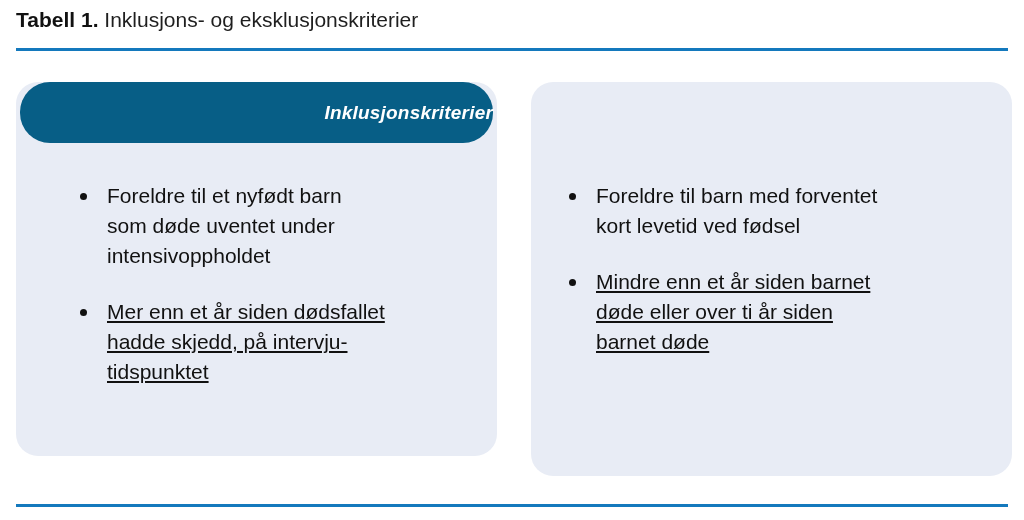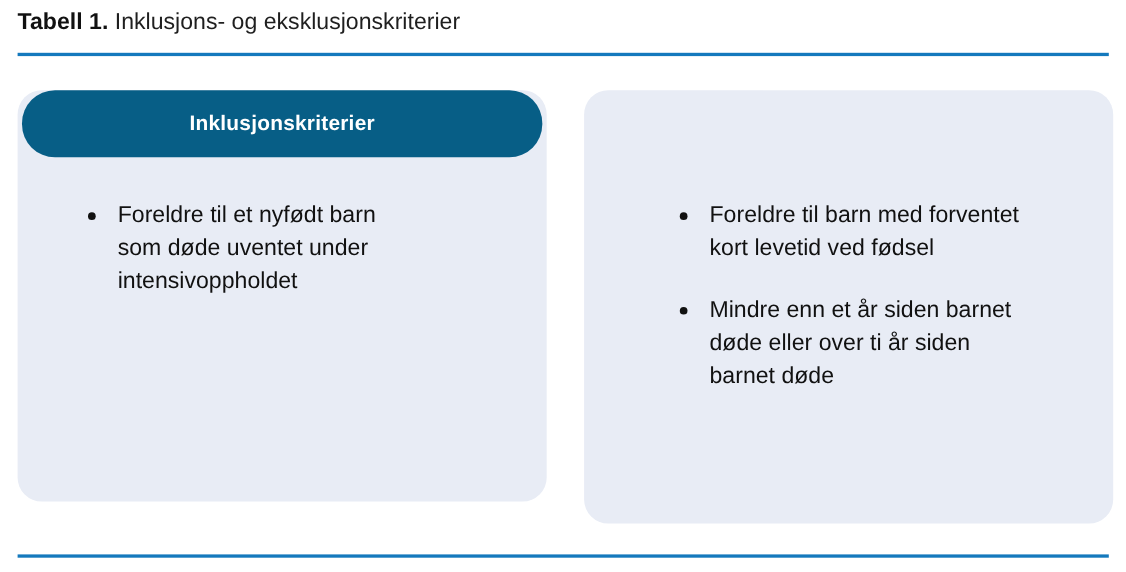--- a/index.html
+++ b/index.html
@@ -77,56 +77,57 @@
   .card-header {
     position: absolute;
     left: 4px;
     top: 0;
     width: 473px;
     height: 61px;
     background: #075e86;
     border-radius: 30px;
     display: flex;
     align-items: center;
-    justify-content: center;
+    justify-content: flex-end;
     box-sizing: border-box;
+    font-style: italic;
   }
   .card-header-title {
     color: #ffffff;
     font-size: 19px;
     font-weight: bold;
     letter-spacing: 0.2px;
     line-height: 24px;
   }
 
   .card-body {
     position: absolute;
     left: 0;
     top: 61px;
     right: 0;
     padding: 26px 26px 20px 48px;
     box-sizing: border-box;
   }
-  .card-right .card-body { padding-left: 71px; }
+  .card-right .card-body { padding-left: 22px; }
 
   ul.criteria-list {
     list-style: none;
     margin: 12px;
     padding: 0;
   }
   ul.criteria-list > li {
     position: relative;
     padding-left: 31px;
     margin-bottom: 26px;
     font-size: 21px;
     line-height: 30px;
     color: #111111;
     white-space: pre-line;
   }
-  ul.criteria-list > li:last-child { margin-bottom: 0; }
+  ul.criteria-list > li:last-child { margin-bottom: 0; text-decoration: underline; }
   ul.criteria-list > li::before {
     content: "";
     position: absolute;
     left: 4px;
     top: 12px;
     width: 7px;
     height: 7px;
     border-radius: 50%;
     background: #111111;
   }
@@ -146,20 +147,23 @@
 
     <div class="card card-left">
       <div class="card-header">
         <span class="card-header-title">Inklusjonskriterier</span>
       </div>
       <div class="card-body">
         <ul class="criteria-list">
           <li>Foreldre til et nyfødt barn
 som døde uventet under
 intensivoppholdet</li>
+          <li>Mer enn et år siden dødsfallet
+hadde skjedd, på intervju-
+tidspunktet</li>
         </ul>
       </div>
     </div>
 
     <div class="card card-right">
       <div class="card-body">
         <ul class="criteria-list">
           <li>Foreldre til barn med forventet
 kort levetid ved fødsel</li>
           <li>Mindre enn et år siden barnet

